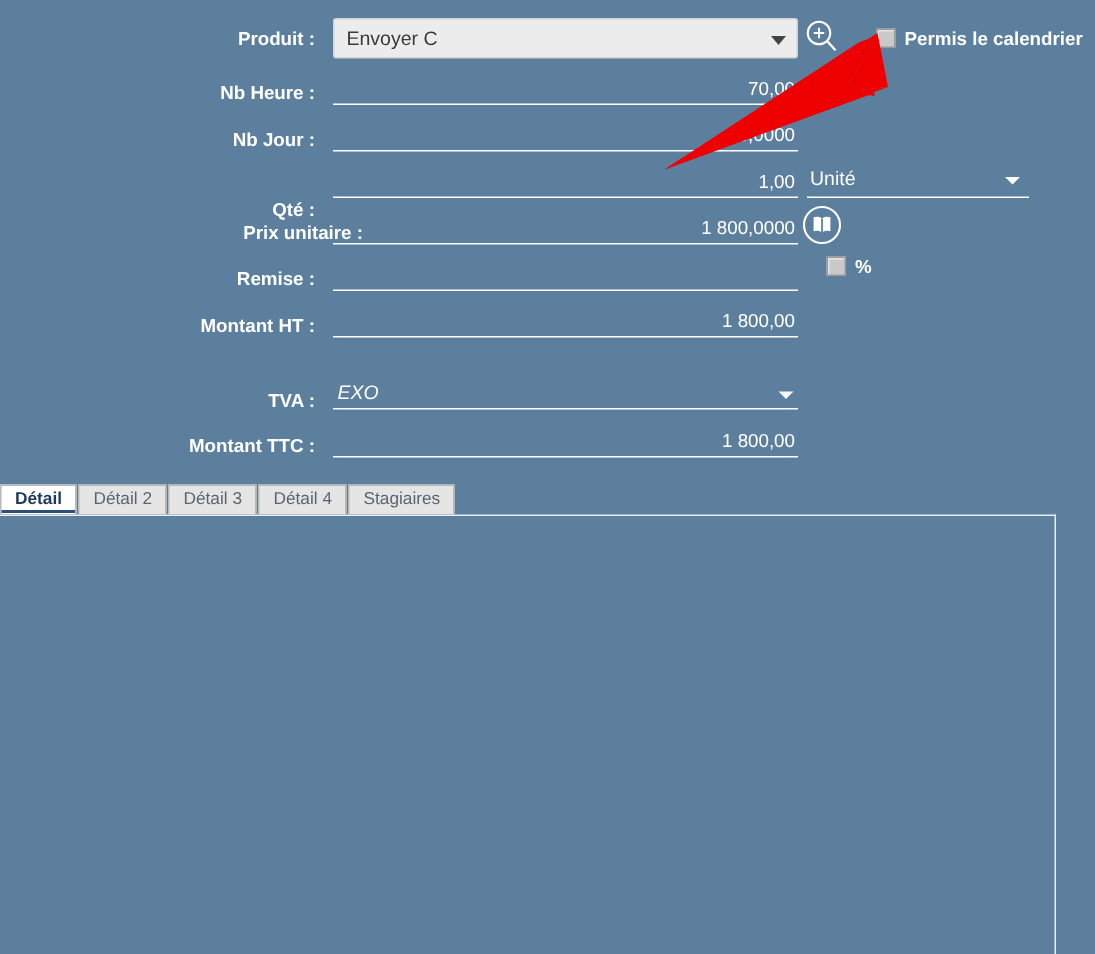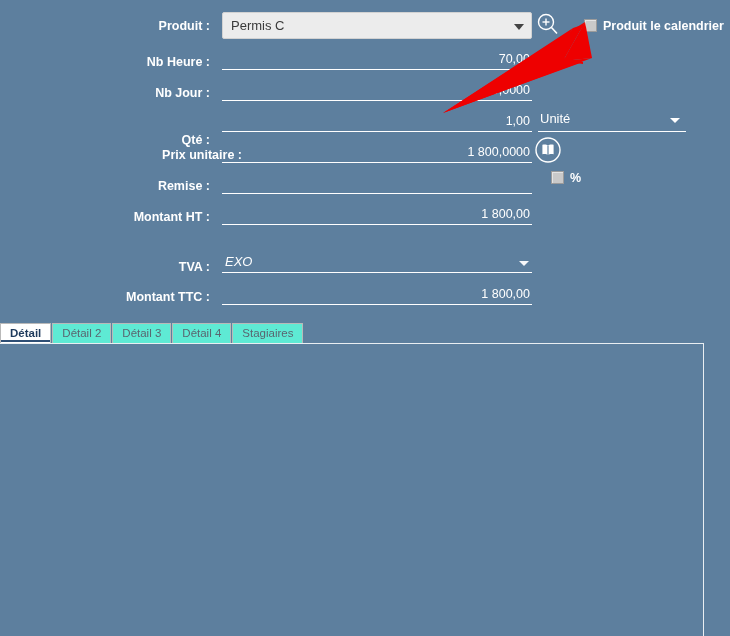--- a/index.html
+++ b/index.html
@@ -178,21 +178,21 @@
     position: absolute;
     left: 0;
     top: 323px;
     width: 728px;
     height: 20px;
   }
   .tab {
     position: relative;
     float: left;
     height: 20px;
-    background: #5eead4;
+    background: #e5e5e5;
     border: 1px solid #b9b9b9;
     border-bottom: none;
     margin-right: 1px;
     box-sizing: border-box;
     font-size: 11.5px;
     color: #5a6570;
     line-height: 18px;
     padding: 0 9px;
     white-space: nowrap;
   }
@@ -235,35 +235,35 @@
 </head>
 <body>
 
 <div id="app">
 
   <div class="row" style="top:12px;">
     <div class="label" style="top:5px;">Produit :</div>
   </div>
 
   <div class="combo">
-    <span class="txt">Permis C</span>
+    <span class="txt">Envoyer C</span>
     <span class="caret"></span>
   </div>
 
   <div class="magnifier">
     <svg width="26" height="26" viewBox="0 0 26 26">
       <circle cx="11" cy="10" r="7.5" fill="none" stroke="#ffffff" stroke-width="1.4"></circle>
       <line x1="11" y1="6.5" x2="11" y2="13.5" stroke="#ffffff" stroke-width="1.4"></line>
       <line x1="7.5" y1="10" x2="14.5" y2="10" stroke="#ffffff" stroke-width="1.4"></line>
       <line x1="16.5" y1="15.5" x2="22" y2="21.5" stroke="#ffffff" stroke-width="1.6"></line>
     </svg>
   </div>
 
   <div class="cbx-row" style="left:584px; top:18px;">
-    <span class="cbx"></span><span class="cbtext">Produit le calendrier</span>
+    <span class="cbx"></span><span class="cbtext">Permis le calendrier</span>
   </div>
 
   <div class="row" style="top:50px;">
     <div class="label" style="top:3px;">Nb Heure :</div>
   </div>
   <div class="field" style="top:48px;">
     <span class="value">70,00</span>
   </div>
 
   <div class="row" style="top:81px;">

